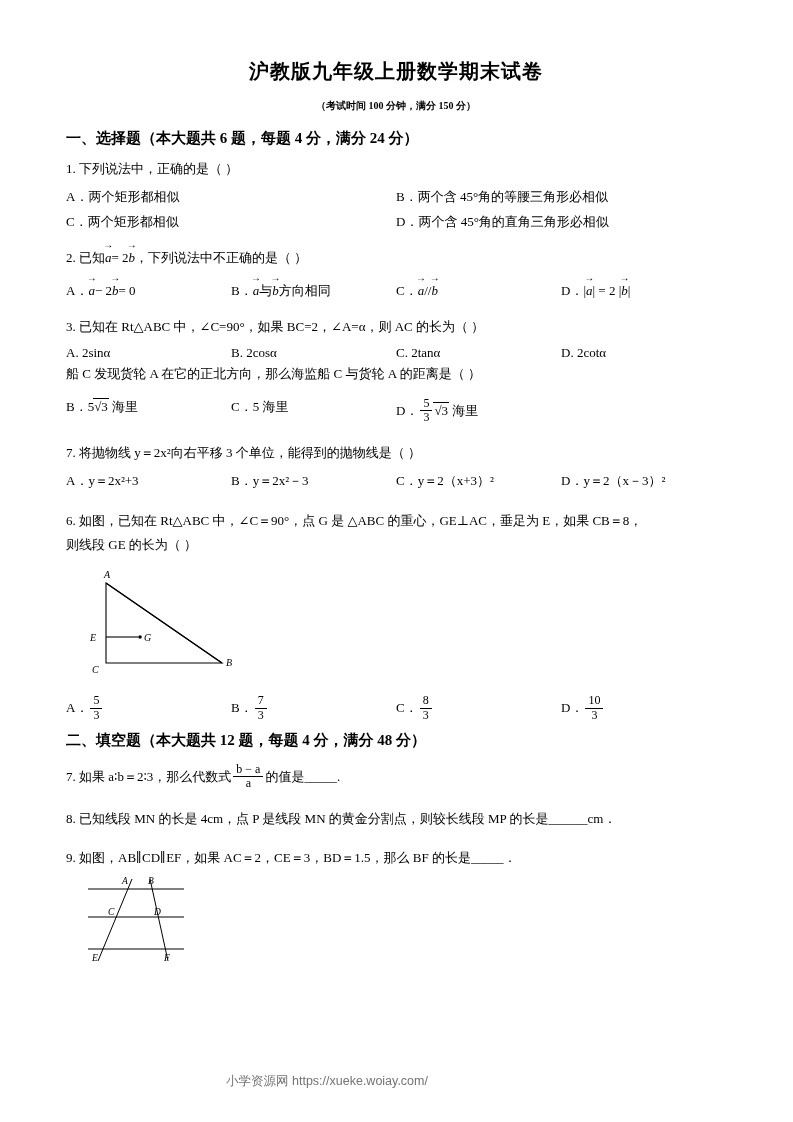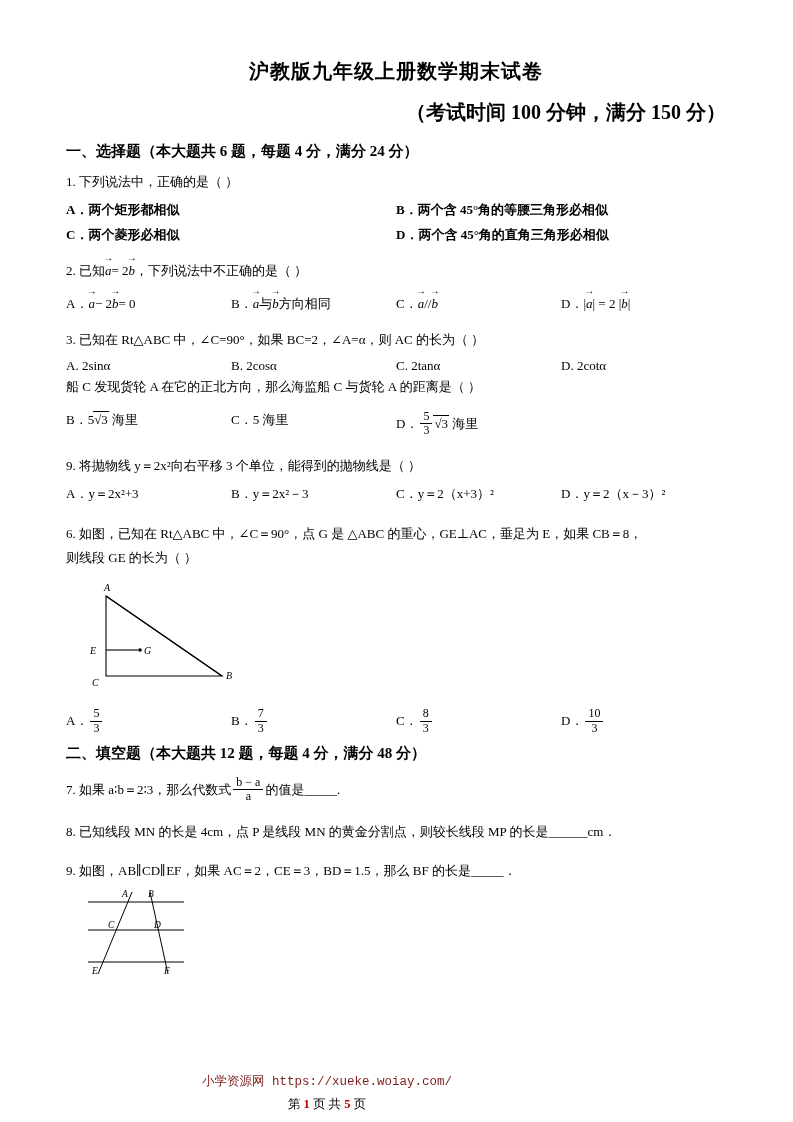--- a/index.html
+++ b/index.html
@@ -29,41 +29,41 @@
     width: 660px;
   }
   .doc-title {
     text-align: center;
     font-size: 20px;
     font-weight: bold;
     letter-spacing: 1px;
     margin: 0 0 14px 0;
   }
   .doc-subtitle {
-    text-align: right;
-    font-size: 20px;
+    text-align: center;
+    font-size: 10px;
     font-weight: bold;
     margin: 0 0 16px 0;
   }
   .section-head {
     font-size: 15px;
     font-weight: bold;
     margin: 14px 0 10px 0;
   }
   .q {
     font-size: 13px;
     line-height: 1.75;
     margin: 9px 0 0 0;
   }
   .opts {
     display: flex;
     font-size: 13px;
     margin-top: 7px;
   }
-  .opts.two > div { width: 50%; font-weight: bold; }
+  .opts.two > div { width: 50%; }
   .opts.four > div { width: 25%; }
   .vec {
     position: relative;
     display: inline-block;
     font-style: italic;
   }
   .vec::after {
     content: "\2192";
     position: absolute;
     left: 50%;
@@ -93,22 +93,22 @@
   .fig {
     margin: 8px 0 0 18px;
   }
   .watermark {
     position: absolute;
     left: 0;
     right: 0;
     top: 1073px;
     text-align: center;
     font-size: 12.5px;
-    color: #7f1d1d;
-    font-family: Liberation Mono, monospace;
+    color: #737373;
+    font-family: Liberation Sans, sans-serif;
   }
   .footer {
     position: absolute;
     left: 0;
     right: 0;
     top: 1096px;
     text-align: center;
     font-size: 12.5px;
   }
   .footer .line {
@@ -132,21 +132,21 @@
     <div class="doc-subtitle">（考试时间 100 分钟，满分 150 分）</div>
 
     <div class="section-head">一、选择题（本大题共 6 题，每题 4 分，满分 24 分）</div>
 
     <div class="q">1. 下列说法中，正确的是（         ）</div>
     <div class="opts two">
       <div>A．两个矩形都相似</div>
       <div>B．两个含 45°角的等腰三角形必相似</div>
     </div>
     <div class="opts two">
-      <div>C．两个菱形必相似</div>
+      <div>C．两个矩形都相似</div>
       <div>D．两个含 45°角的直角三角形必相似</div>
     </div>
 
     <div class="q" style="margin-top:16px;">
       <span>2. 已知</span><span class="vec">a</span><span>= 2</span><span class="vec">b</span><span>，下列说法中不正确的是（         ）</span>
     </div>
     <div class="opts four" style="margin-top:12px;">
       <div>
         <span>A．</span><span class="vec">a</span><span>− 2</span><span class="vec">b</span><span>= 0</span>
       </div>
@@ -175,21 +175,21 @@
         <span>B．5</span><span class="sqrt">√<span>3</span></span>
         <span>海里</span>
       </div>
       <div>C．5 海里</div>
       <div>
         <span>D．</span><span class="frac"><span class="num">5</span><span class="den">3</span></span><span class="sqrt">√<span>3</span></span>
         <span>海里</span>
       </div>
     </div>
 
-    <div class="q" style="margin-top:16px;">9. 将抛物线 y＝2x²向右平移 3 个单位，能得到的抛物线是（         ）</div>
+    <div class="q" style="margin-top:16px;">7. 将抛物线 y＝2x²向右平移 3 个单位，能得到的抛物线是（         ）</div>
     <div class="opts four">
       <div>A．y＝2x²+3</div>
       <div>B．y＝2x²－3</div>
       <div>C．y＝2（x+3）²</div>
       <div>D．y＝2（x－3）²</div>
     </div>
 
     <div class="q" style="margin-top:20px;">6. 如图，已知在 Rt△ABC 中，∠C＝90°，点 G 是 △ABC 的重心，GE⊥AC，垂足为 E，如果 CB＝8，</div>
     <div class="q" style="margin-top:2px;">则线段 GE 的长为（         ）</div>
 
@@ -241,22 +241,14 @@
         <text x="74" y="40" font-size="9.5" font-style="italic" font-family="'Liberation Serif',serif">D</text>
         <text x="12" y="86" font-size="9.5" font-style="italic" font-family="'Liberation Serif',serif">E</text>
         <text x="84" y="86" font-size="9.5" font-style="italic" font-family="'Liberation Serif',serif">F</text>
       </svg>
     </div>
 
   </div>
 
   <div class="watermark">小学资源网 https://xueke.woiay.com/</div>
 
-  <div class="footer">
-    <div class="line"></div>
-    <span>第</span>
-    <span class="pg">1</span>
-    <span>页  共</span>
-    <span class="pg">5</span>
-    <span>页</span>
-  </div>
 
 </div>
 
 </body></html>

